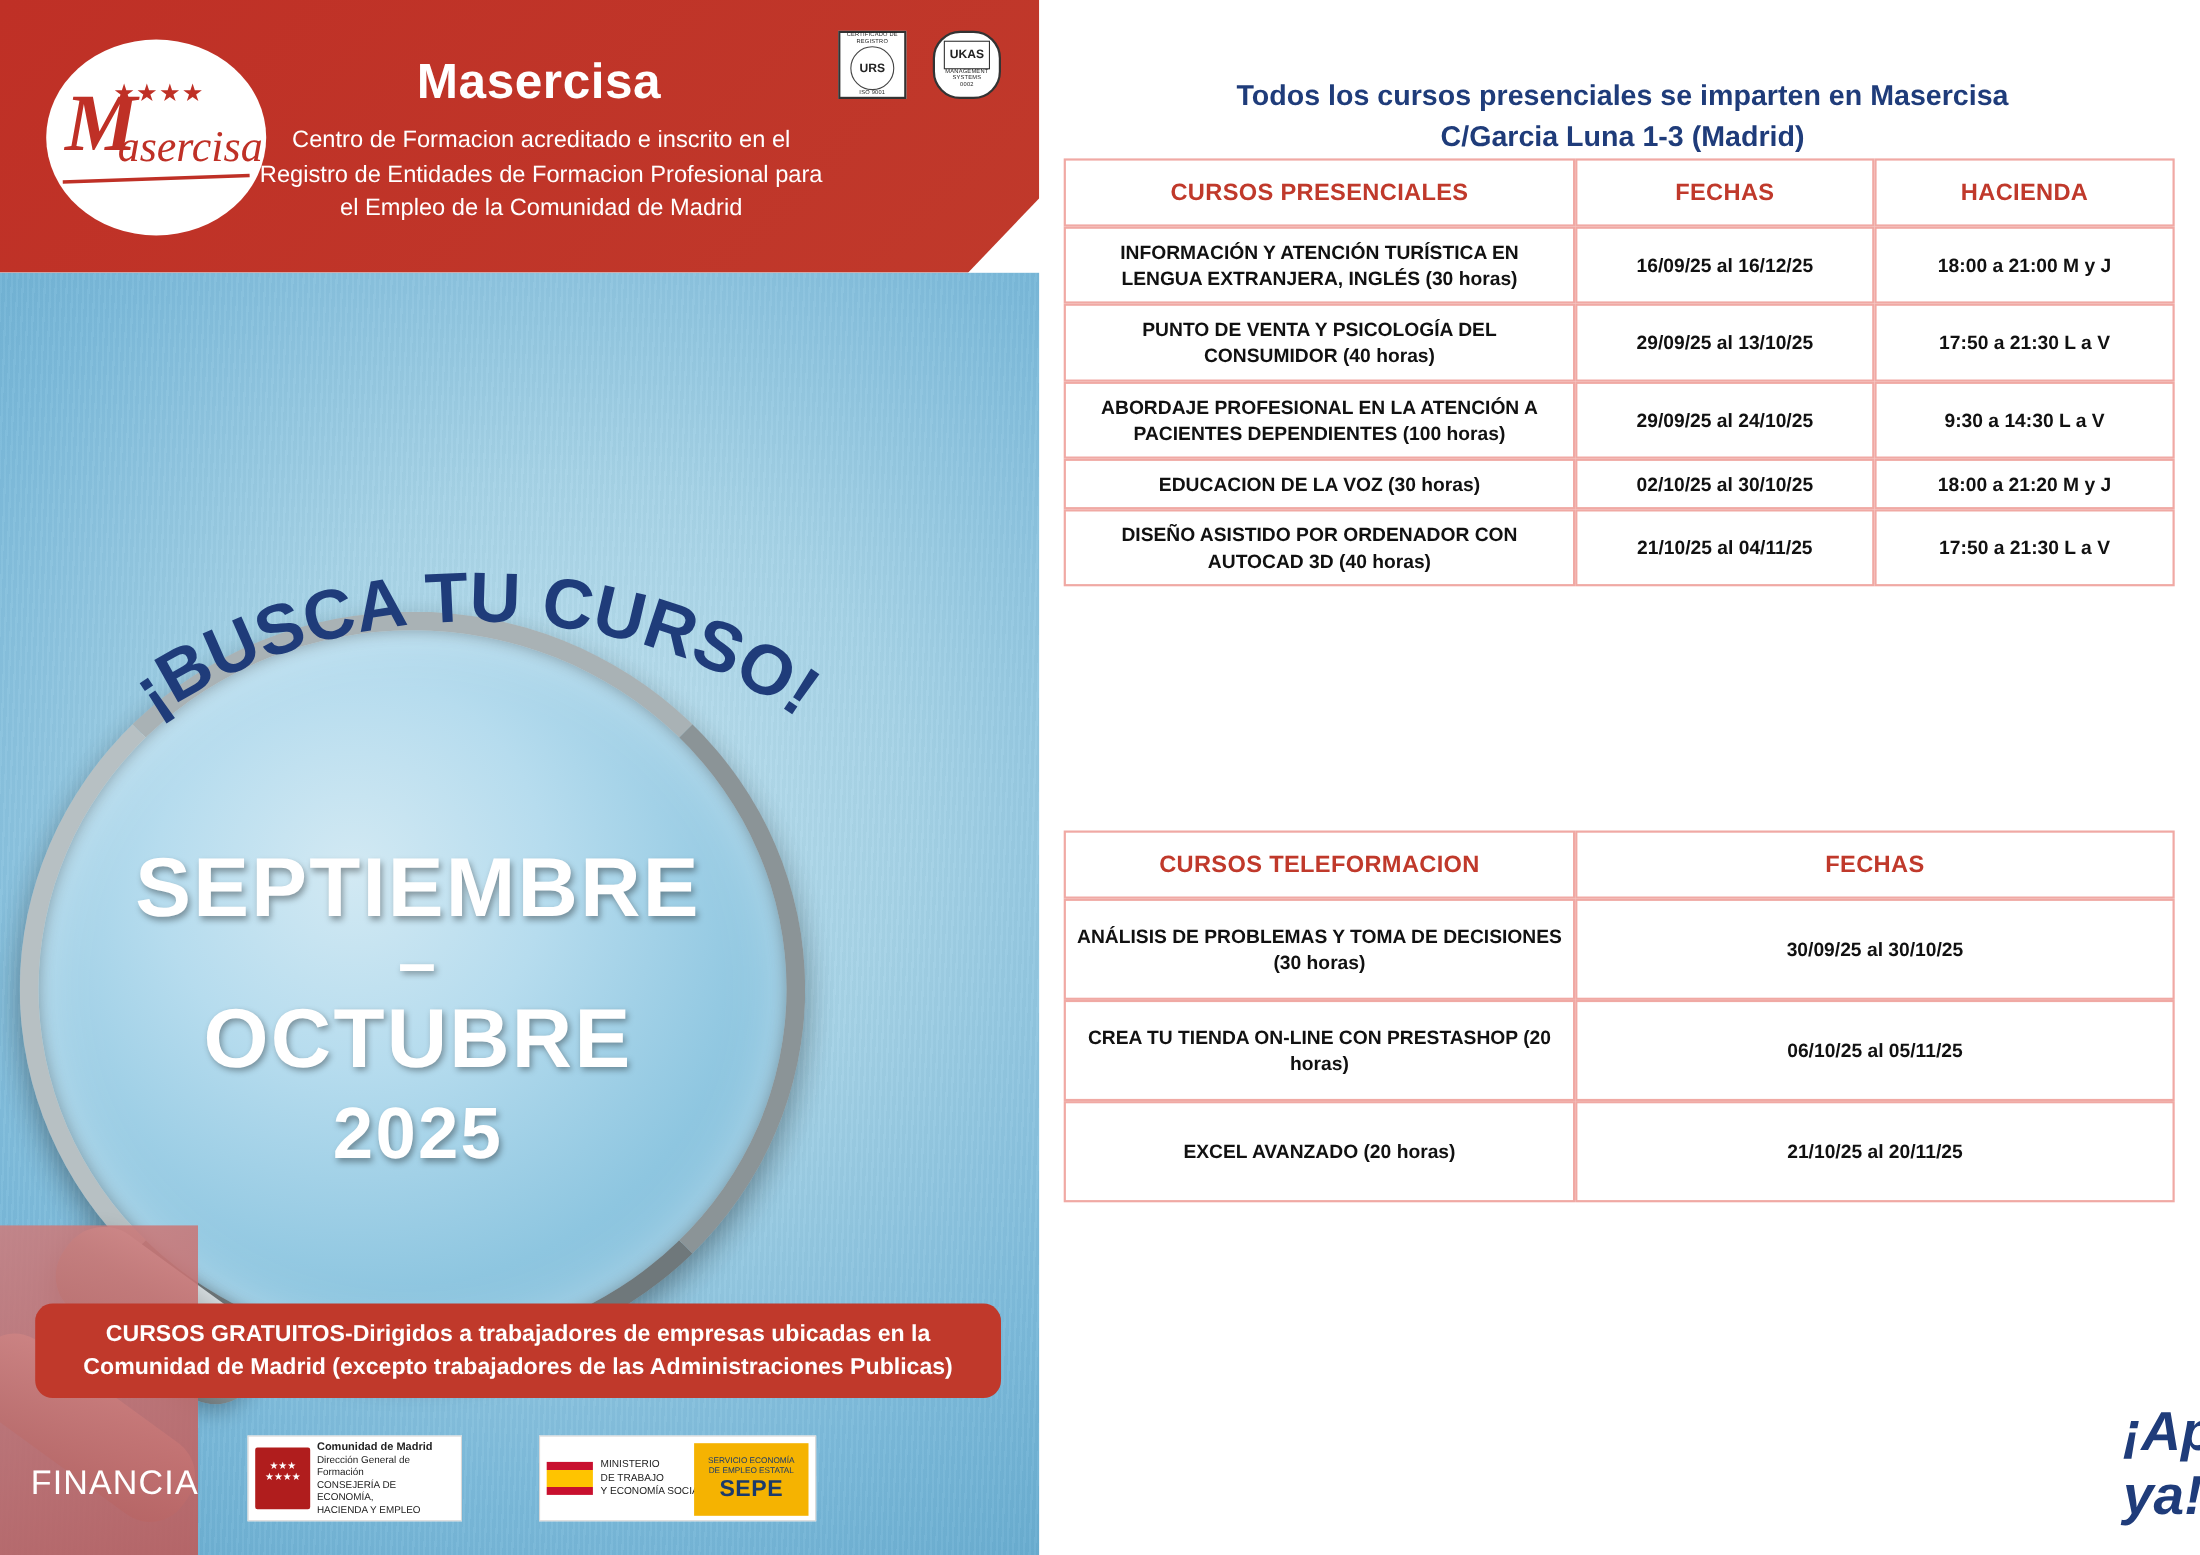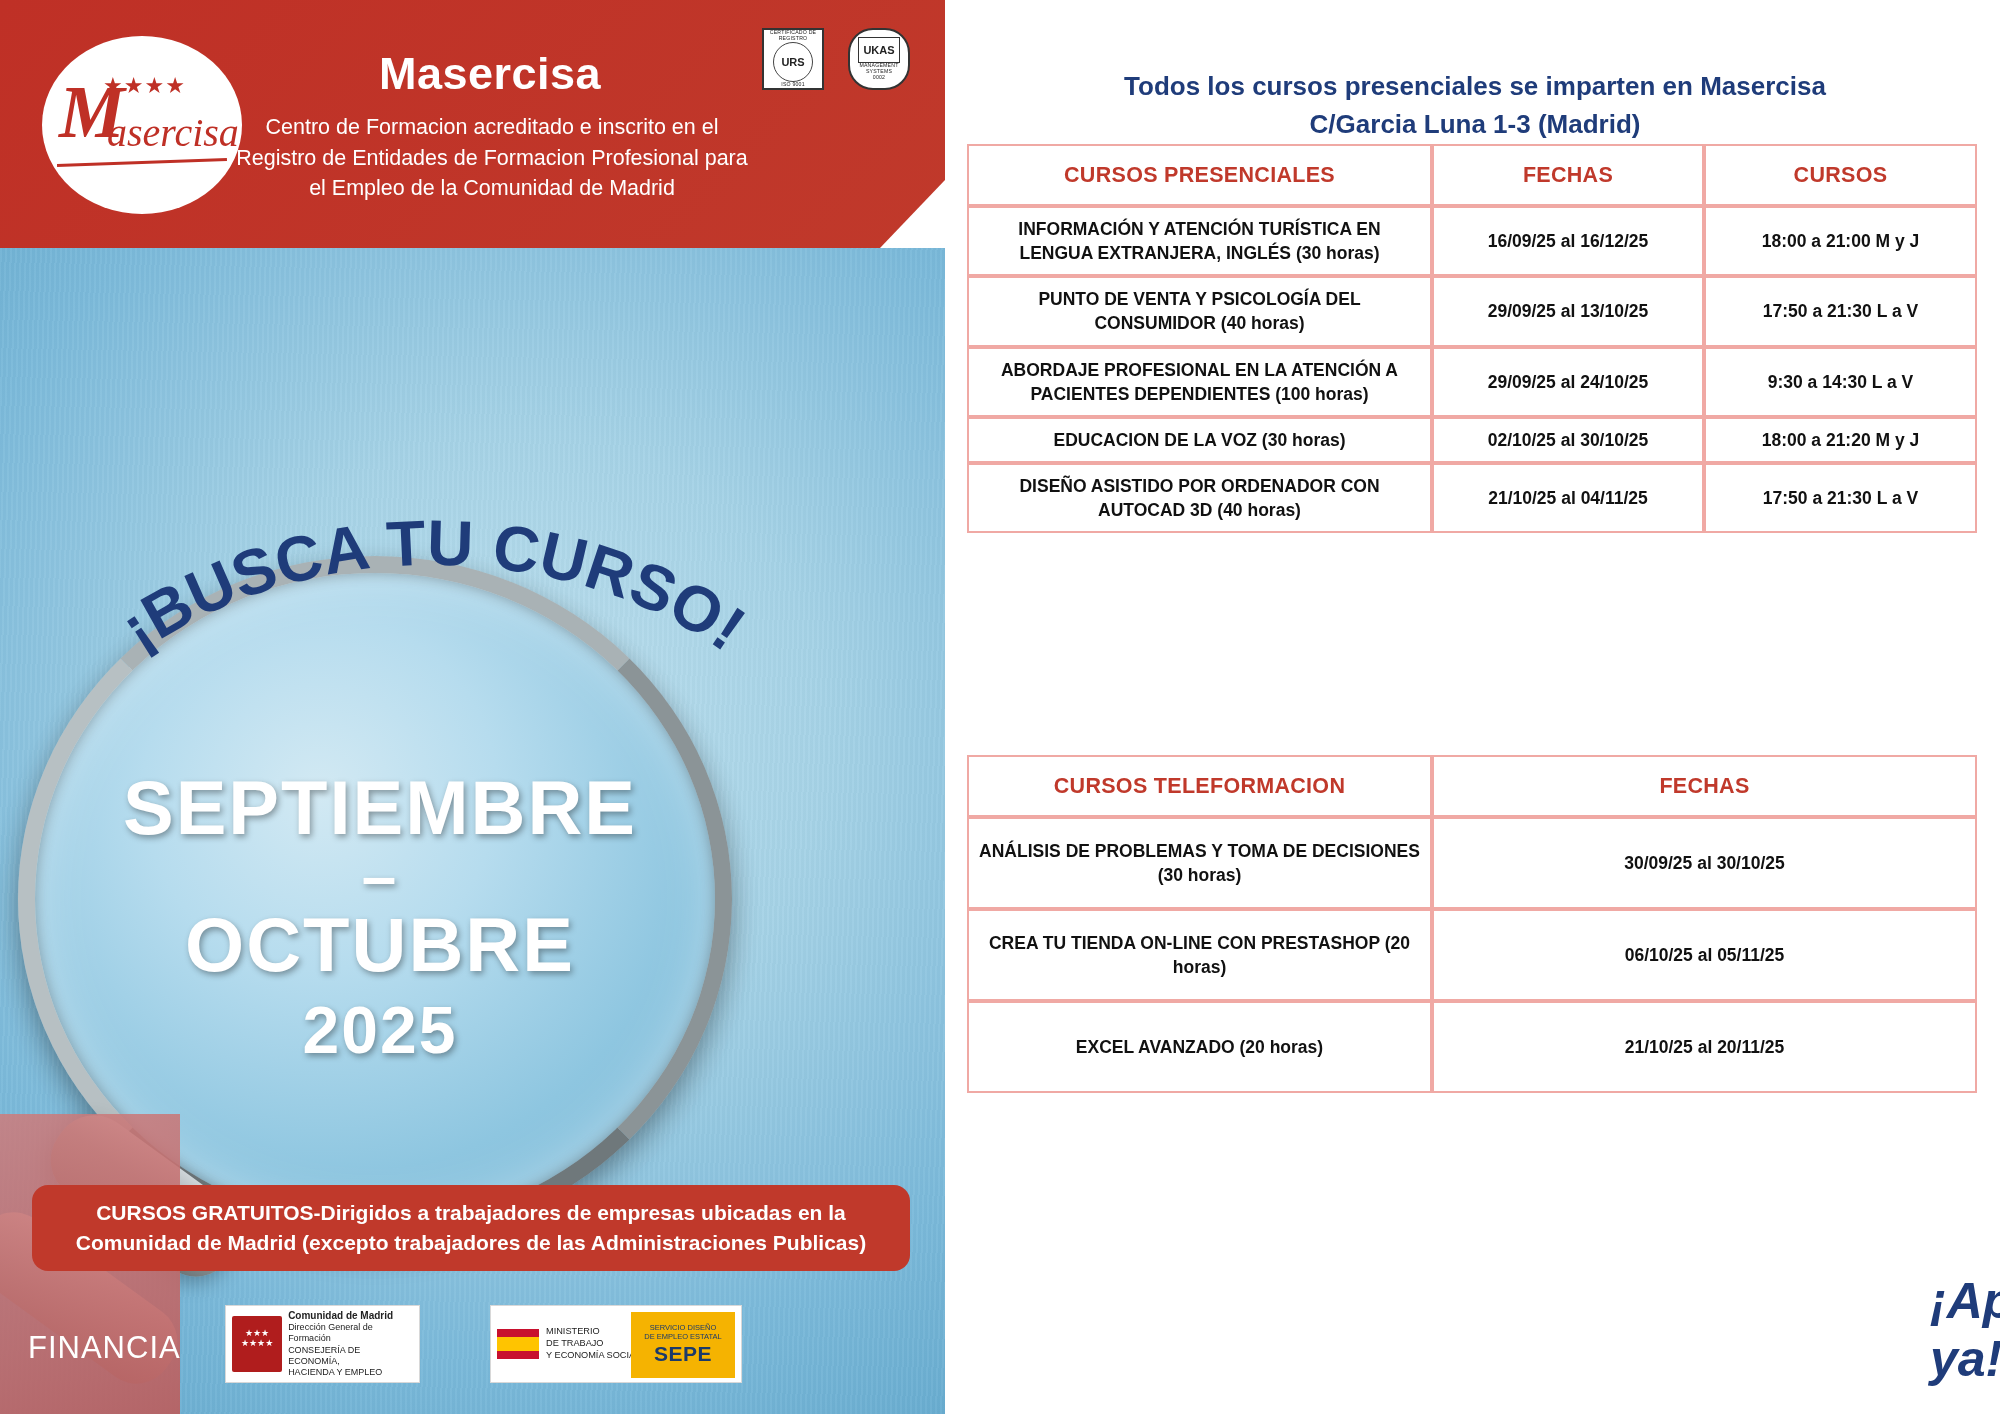--- a/index.html
+++ b/index.html
@@ -390,21 +390,21 @@
       </div>
 
       <div class="logo-box" id="min-logo">
         <div id="min-flag"></div>
         <div id="min-text">
           <div>MINISTERIO</div>
           <div>DE TRABAJO</div>
           <div>Y ECONOMÍA SOCIAL</div>
         </div>
         <div id="sepe-block">
-          <div>SERVICIO DISEÑO</div>
+          <div>SERVICIO ECONOMÍA</div>
           <div>DE EMPLEO ESTATAL</div>
           <div class="big">SEPE</div>
         </div>
       </div>
     </div>
   </div>
 
   <div id="right-panel">
 
     <div id="right-title">
@@ -415,21 +415,21 @@
     <table class="sched" id="table1">
       <colgroup>
           <col class="c1">
           <col class="c2">
           <col class="c3">
         </colgroup>
       <thead>
         <tr>
           <th>CURSOS PRESENCIALES</th>
           <th>FECHAS</th>
-          <th>CURSOS</th>
+          <th>HACIENDA</th>
         </tr>
       </thead>
       <tbody>
         <tr>
           <td>INFORMACIÓN Y ATENCIÓN TURÍSTICA EN LENGUA EXTRANJERA, INGLÉS (30 horas)</td>
           <td>16/09/25 al 16/12/25</td>
           <td>18:00 a 21:00 M y J</td>
         </tr>
         <tr>
           <td>PUNTO DE VENTA Y PSICOLOGÍA DEL CONSUMIDOR (40 horas)</td>

